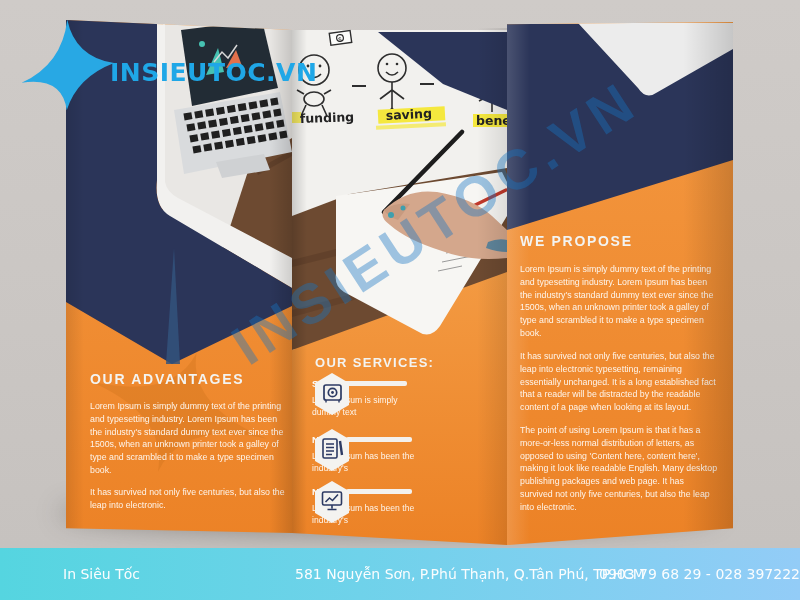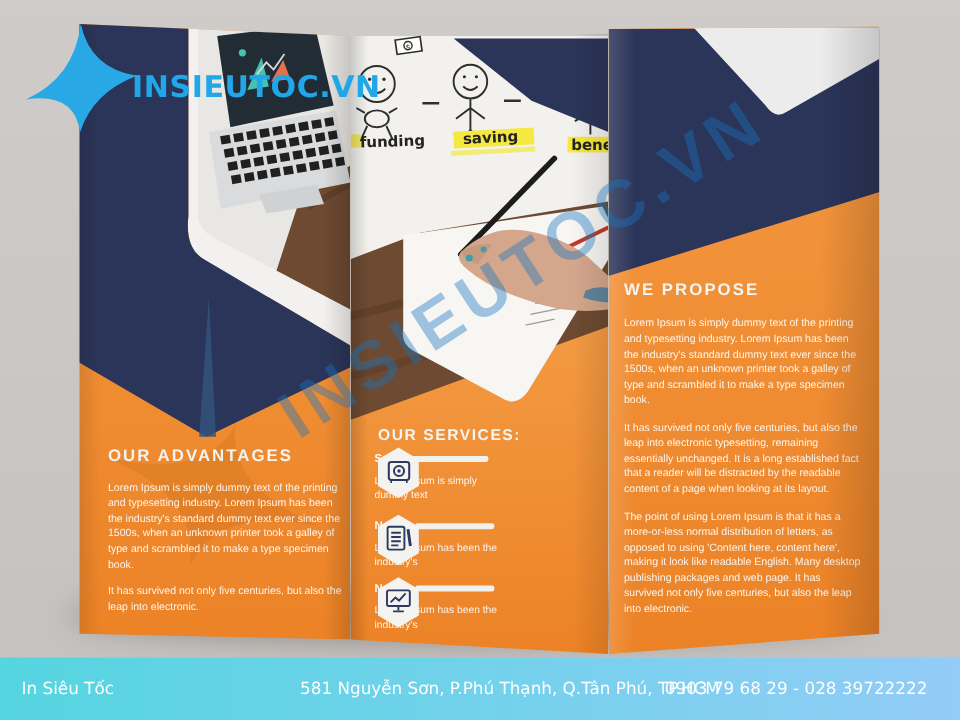--- a/index.html
+++ b/index.html
@@ -49,21 +49,21 @@
   .logo{position:absolute;left:16px;top:18px;z-index:30;display:flex;align-items:center;}
   .logo-text{
     font-family:"DejaVu Sans","Liberation Sans",sans-serif;
     font-weight:bold;font-size:25px;color:#1fa7e7;letter-spacing:.5px;margin-left:-8px;margin-top:14px;
   }
   .footer{
     position:absolute;left:0;bottom:0;width:800px;height:52px;z-index:20;
     background:linear-gradient(90deg,#55d5e0 0%,#6fd2ea 45%,#93ccf7 100%);
     font-family:"DejaVu Sans","Liberation Sans",sans-serif;color:#fbfdfe;font-size:14px;
   }
-  .footer span{position:absolute;top:50%;transform:translateY(-50%);white-space:nowrap;}
+  .footer span{position:absolute;top:50%;transform:translateY(-50%);white-space:nowrap;margin-left:45px;}
   .footer .f-company{left:18px;}
   .footer .f-address{left:250px;}
   .footer .f-phone{left:554px;}
   .hand-word{font-family:"DejaVu Sans",sans-serif;font-weight:bold;font-size:12.5px;fill:#232323;}
 </style>
 </head>
 <body>
 
 <div class="stage">
 

